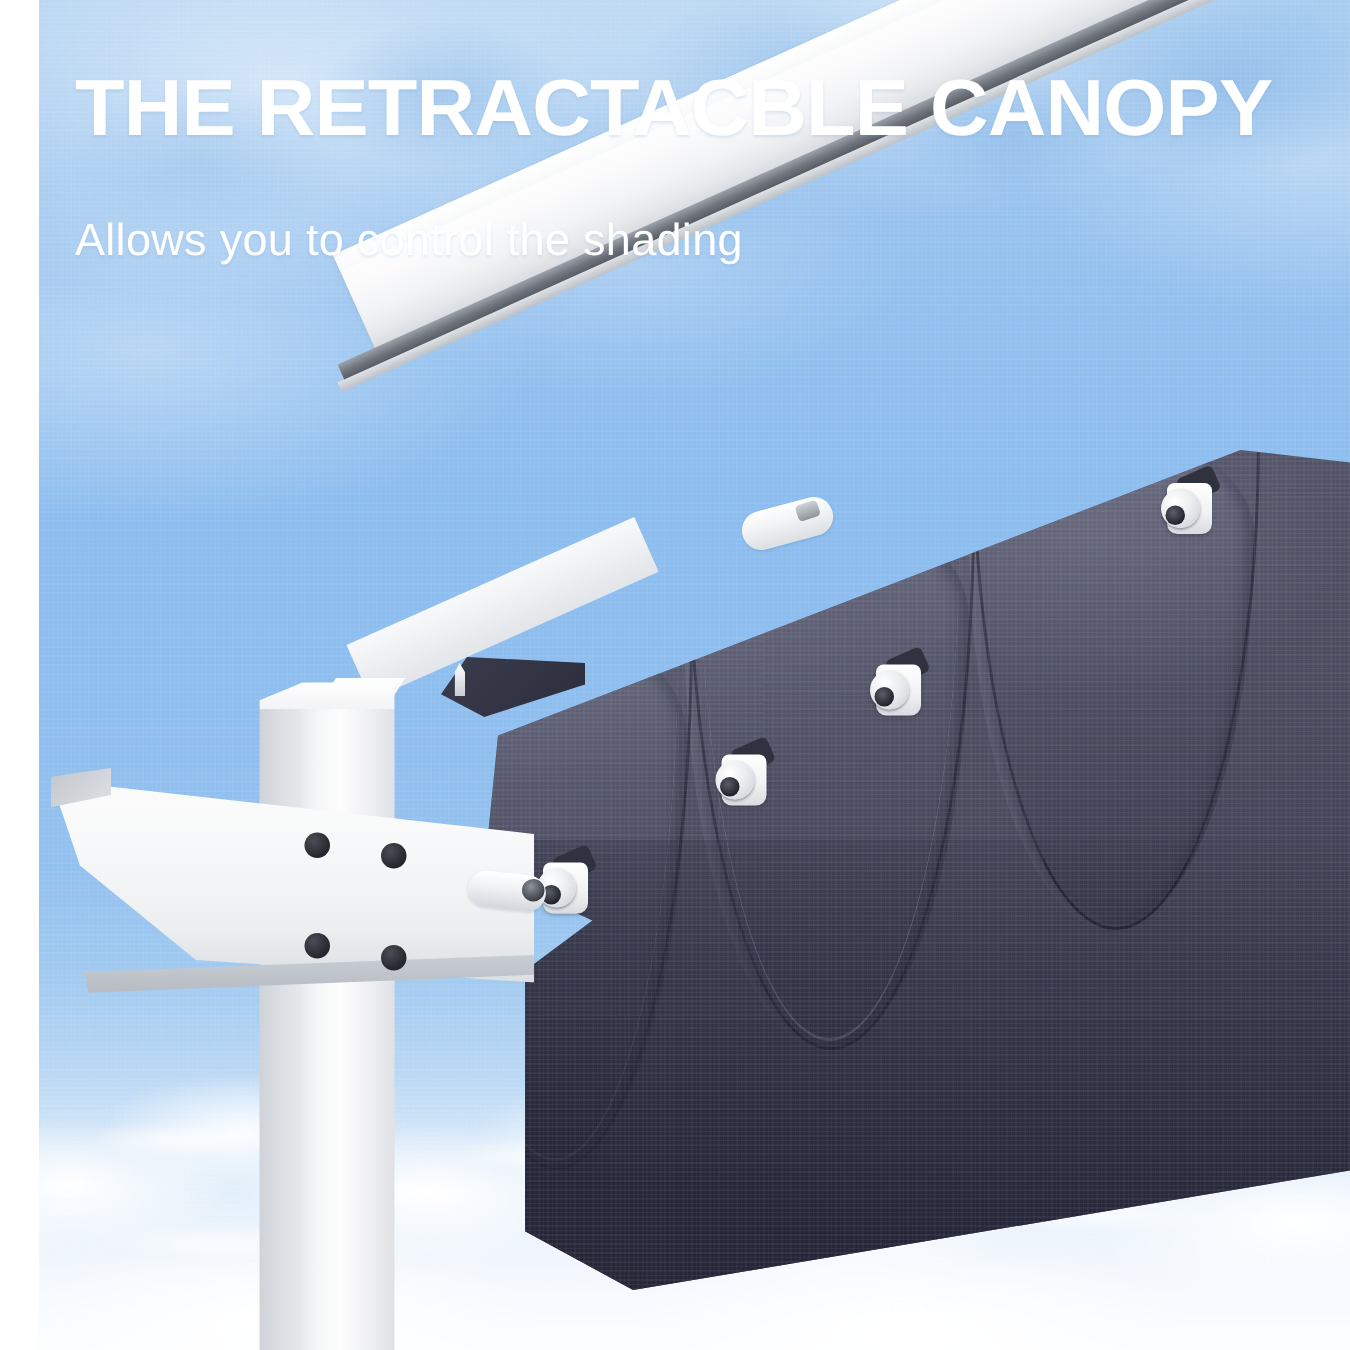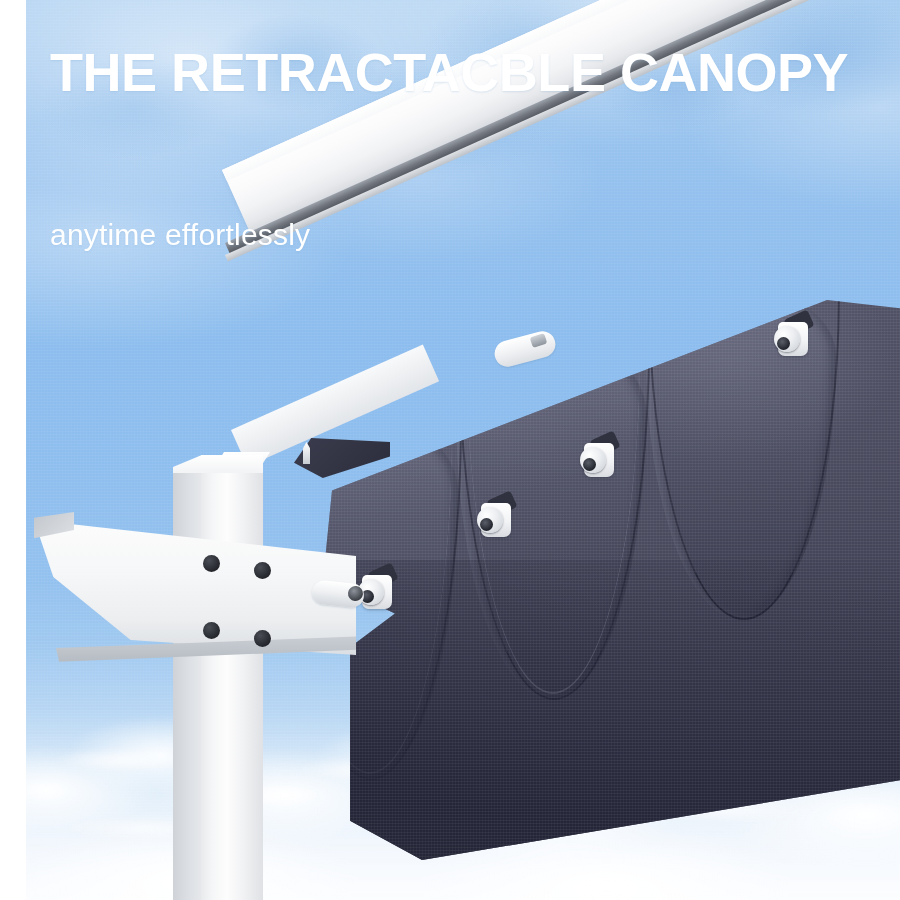--- a/index.html
+++ b/index.html
@@ -427,17 +427,17 @@
     <div class="pc bolt b2"></div>
     <div class="pc bolt b3"></div>
     <div class="pc bolt b4"></div>
     <div class="pc knob2"></div>
     <div class="pc knob2-end"></div>
   </div>
 
   <div class="txt-layer">
     <div class="headline">THE RETRACTACBLE CANOPY</div>
 
-
-    <div class="sub2wrap"><span class="sel">anytime</span><span> effortlessly</span></div>
+    <div class="sub1">Allows you to control the shading</div>
+
   </div>
 
 </div>
 
 </body></html>

